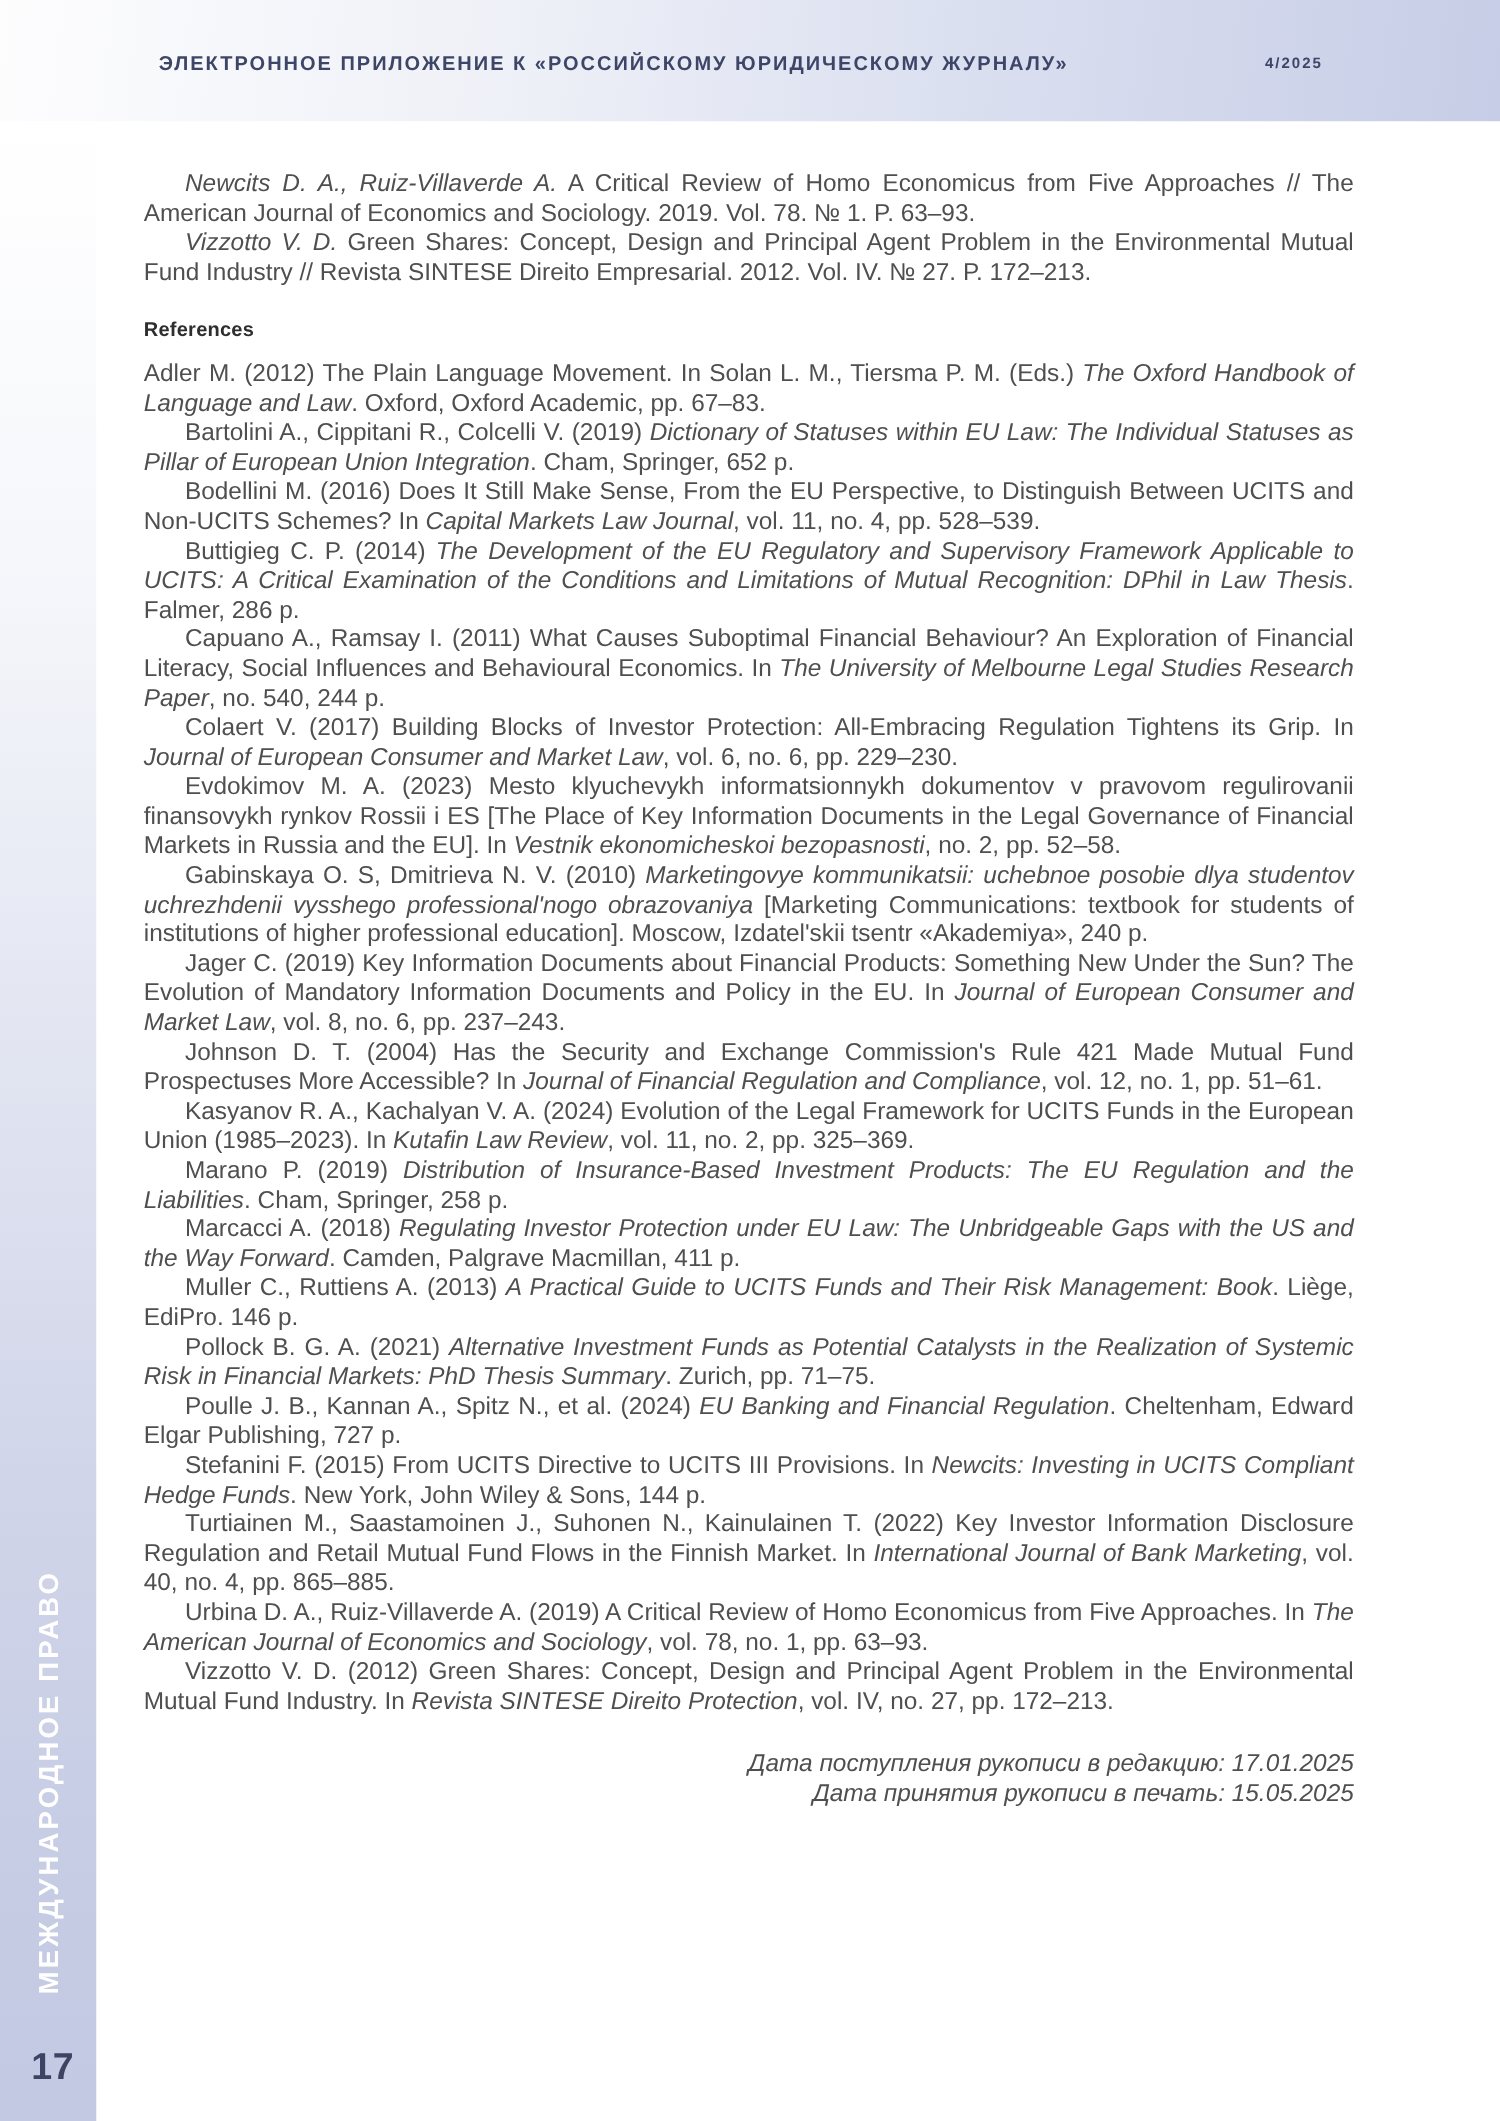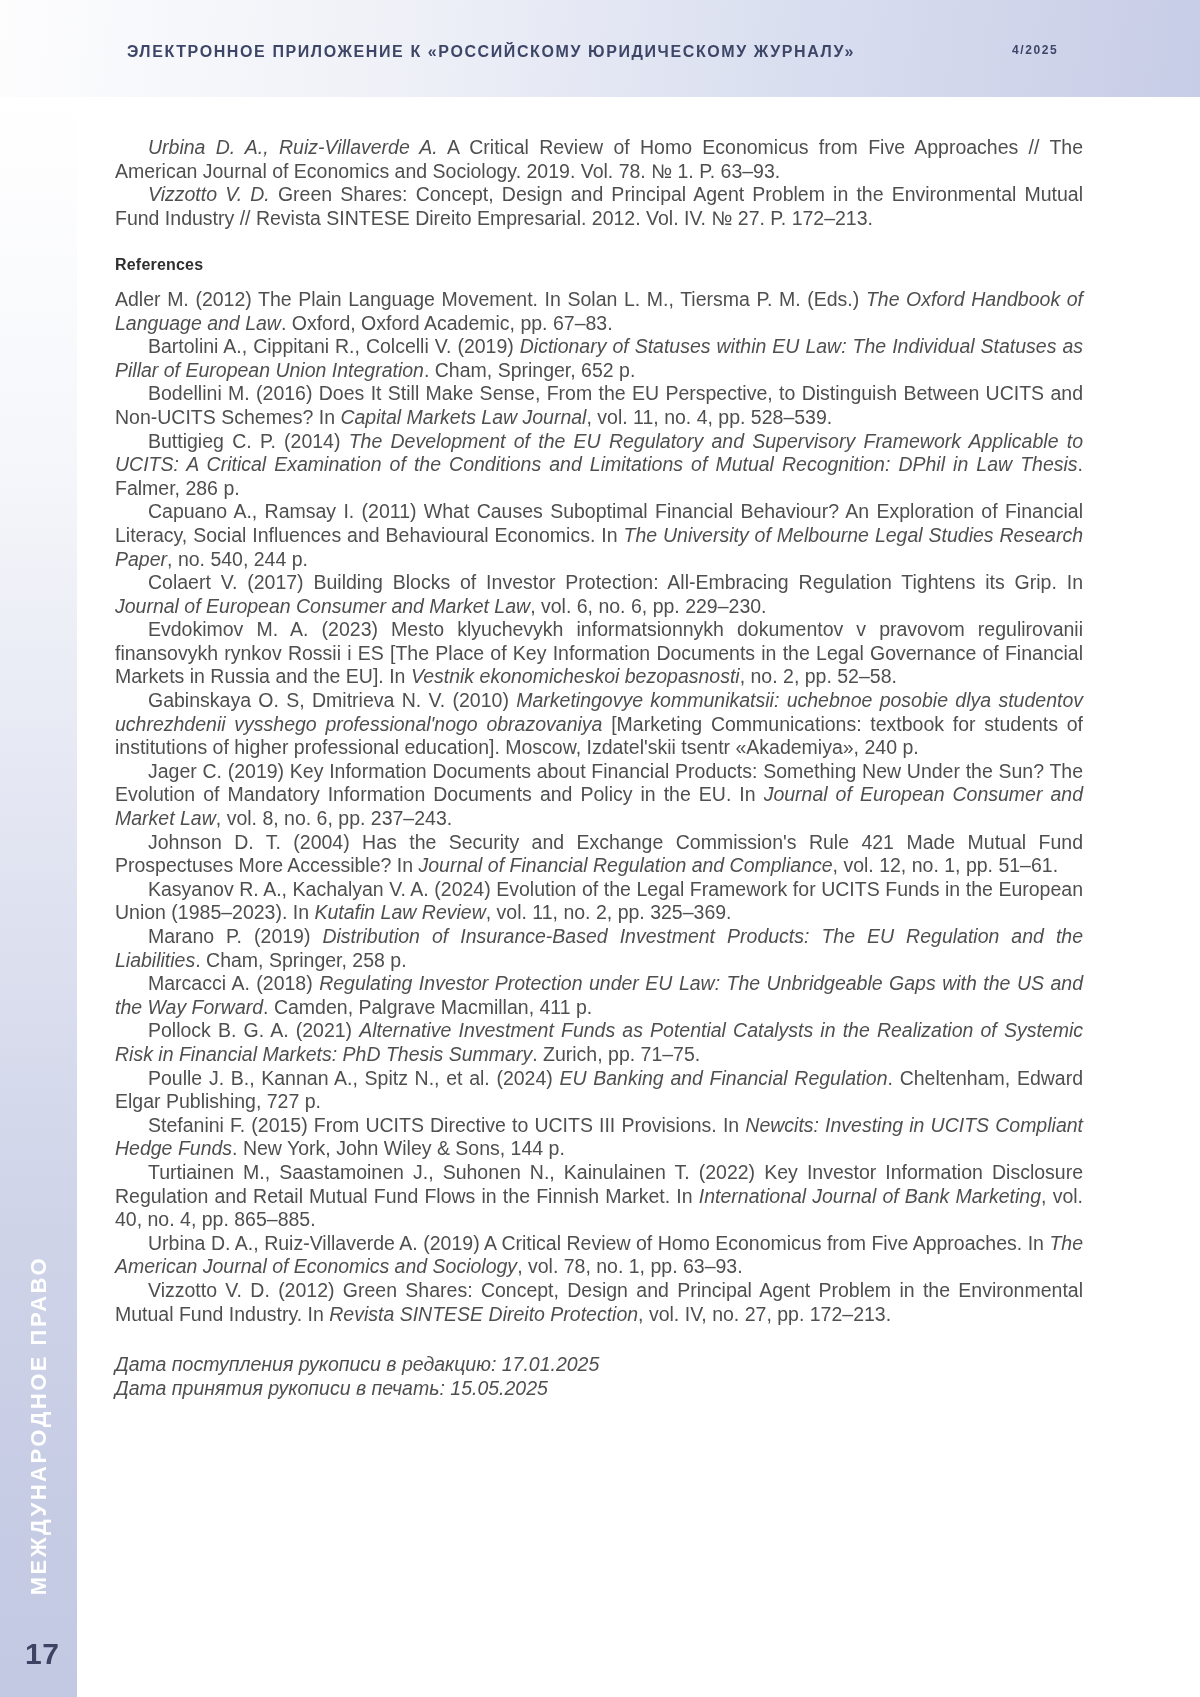--- a/index.html
+++ b/index.html
@@ -72,20 +72,21 @@
   .refs-heading{
     margin:23px 0 11px 0;
     font-size:16px;font-weight:bold;
     color:var(--heading-text);
     text-align:left;
     letter-spacing:0.2px;
   }
   em{font-style:italic;}
   .dates{
     margin-top:27px;
+    text-align:right;
     font-style:italic;
   }
   .dates div{margin:0;}
 </style>
 </head>
 <body>
 
 <div class="page">
 
   <header class="band">
@@ -94,38 +95,39 @@
   </header>
 
   <aside class="spine">
     <div class="spine-label">МЕЖДУНАРОДНОЕ ПРАВО</div>
   </aside>
 
   <div class="page-number">17</div>
 
   <main class="content">
     <div id="pre-refs">
-        <p class="ref"><em>Urbina D. A., Ruiz-Villaverde A.</em> A Critical Review of Homo Economicus from Five Approaches // The American Journal of Economics and Sociology. 2019. Vol. 78. № 1. P. 63–93.</p>
+        <p class="ref"><em>Newcits D. A., Ruiz-Villaverde A.</em> A Critical Review of Homo Economicus from Five Approaches // The American Journal of Economics and Sociology. 2019. Vol. 78. № 1. P. 63–93.</p>
         <p class="ref"><em>Vizzotto V. D.</em> Green Shares: Concept, Design and Principal Agent Problem in the Environmental Mutual Fund Industry // Revista SINTESE Direito Empresarial. 2012. Vol. IV. № 27. P. 172–213.</p>
       </div>
     <h2 class="refs-heading">References</h2>
     <div id="refs">
         <p class="ref flush">Adler M. (2012) The Plain Language Movement. In Solan L. M., Tiersma P. M. (Eds.) <em>The Oxford Handbook of Language and Law</em>. Oxford, Oxford Academic, pp. 67–83.</p>
         <p class="ref">Bartolini A., Cippitani R., Colcelli V. (2019) <em>Dictionary of Statuses within EU Law: The Individual Statuses as Pillar of European Union Integration</em>. Cham, Springer, 652 p.</p>
         <p class="ref">Bodellini M. (2016) Does It Still Make Sense, From the EU Perspective, to Distinguish Between UCITS and Non-UCITS Schemes? In <em>Capital Markets Law Journal</em>, vol. 11, no. 4, pp. 528–539.</p>
         <p class="ref">Buttigieg C. P. (2014) <em>The Development of the EU Regulatory and Supervisory Framework Applicable to UCITS: A Critical Examination of the Conditions and Limitations of Mutual Recognition: DPhil in Law Thesis</em>. Falmer, 286 p.</p>
         <p class="ref">Capuano A., Ramsay I. (2011) What Causes Suboptimal Financial Behaviour? An Exploration of Financial Literacy, Social Influences and Behavioural Economics. In <em>The University of Melbourne Legal Studies Research Paper</em>, no. 540, 244 p.</p>
         <p class="ref">Colaert V. (2017) Building Blocks of Investor Protection: All-Embracing Regulation Tightens its Grip. In <em>Journal of European Consumer and Market Law</em>, vol. 6, no. 6, pp. 229–230.</p>
         <p class="ref">Evdokimov M. A. (2023) Mesto klyuchevykh informatsionnykh dokumentov v pravovom regulirovanii finansovykh rynkov Rossii i ES [The Place of Key Information Documents in the Legal Governance of Financial Markets in Russia and the EU]. In <em>Vestnik ekonomicheskoi bezopasnosti</em>, no. 2, pp. 52–58.</p>
         <p class="ref">Gabinskaya O. S, Dmitrieva N. V. (2010) <em>Marketingovye kommunikatsii: uchebnoe posobie dlya studentov uchrezhdenii vysshego professional'nogo obrazovaniya</em> [Marketing Communications: textbook for students of institutions of higher professional education]. Moscow, Izdatel'skii tsentr «Akademiya», 240 p.</p>
         <p class="ref">Jager C. (2019) Key Information Documents about Financial Products: Something New Under the Sun? The Evolution of Mandatory Information Documents and Policy in the EU. In <em>Journal of European Consumer and Market Law</em>, vol. 8, no. 6, pp. 237–243.</p>
         <p class="ref">Johnson D. T. (2004) Has the Security and Exchange Commission's Rule 421 Made Mutual Fund Prospectuses More Accessible? In <em>Journal of Financial Regulation and Compliance</em>, vol. 12, no. 1, pp. 51–61.</p>
         <p class="ref">Kasyanov R. A., Kachalyan V. A. (2024) Evolution of the Legal Framework for UCITS Funds in the European Union (1985–2023). In <em>Kutafin Law Review</em>, vol. 11, no. 2, pp. 325–369.</p>
         <p class="ref">Marano P. (2019) <em>Distribution of Insurance-Based Investment Products: The EU Regulation and the Liabilities</em>. Cham, Springer, 258 p.</p>
         <p class="ref">Marcacci A. (2018) <em>Regulating Investor Protection under EU Law: The Unbridgeable Gaps with the US and the Way Forward</em>. Camden, Palgrave Macmillan, 411 p.</p>
+        <p class="ref">Muller C., Ruttiens A. (2013) <em>A Practical Guide to UCITS Funds and Their Risk Management: Book</em>. Liège, EdiPro. 146 p.</p>
         <p class="ref">Pollock B. G. A. (2021) <em>Alternative Investment Funds as Potential Catalysts in the Realization of Systemic Risk in Financial Markets: PhD Thesis Summary</em>. Zurich, pp. 71–75.</p>
         <p class="ref">Poulle J. B., Kannan A., Spitz N., et al. (2024) <em>EU Banking and Financial Regulation</em>. Cheltenham, Edward Elgar Publishing, 727 p.</p>
         <p class="ref">Stefanini F. (2015) From UCITS Directive to UCITS III Provisions. In <em>Newcits: Investing in UCITS Compliant Hedge Funds</em>. New York, John Wiley &amp; Sons, 144 p.</p>
         <p class="ref">Turtiainen M., Saastamoinen J., Suhonen N., Kainulainen T. (2022) Key Investor Information Disclosure Regulation and Retail Mutual Fund Flows in the Finnish Market. In <em>International Journal of Bank Marketing</em>, vol. 40, no. 4, pp. 865–885.</p>
         <p class="ref">Urbina D. A., Ruiz-Villaverde A. (2019) A Critical Review of Homo Economicus from Five Approaches. In <em>The American Journal of Economics and Sociology</em>, vol. 78, no. 1, pp. 63–93.</p>
         <p class="ref">Vizzotto V. D. (2012) Green Shares: Concept, Design and Principal Agent Problem in the Environmental Mutual Fund Industry. In <em>Revista SINTESE Direito Protection</em>, vol. IV, no. 27, pp. 172–213.</p>
       </div>
     <div class="dates">
       <div>Дата поступления рукописи в редакцию: 17.01.2025</div>
       <div>Дата принятия рукописи в печать: 15.05.2025</div>

